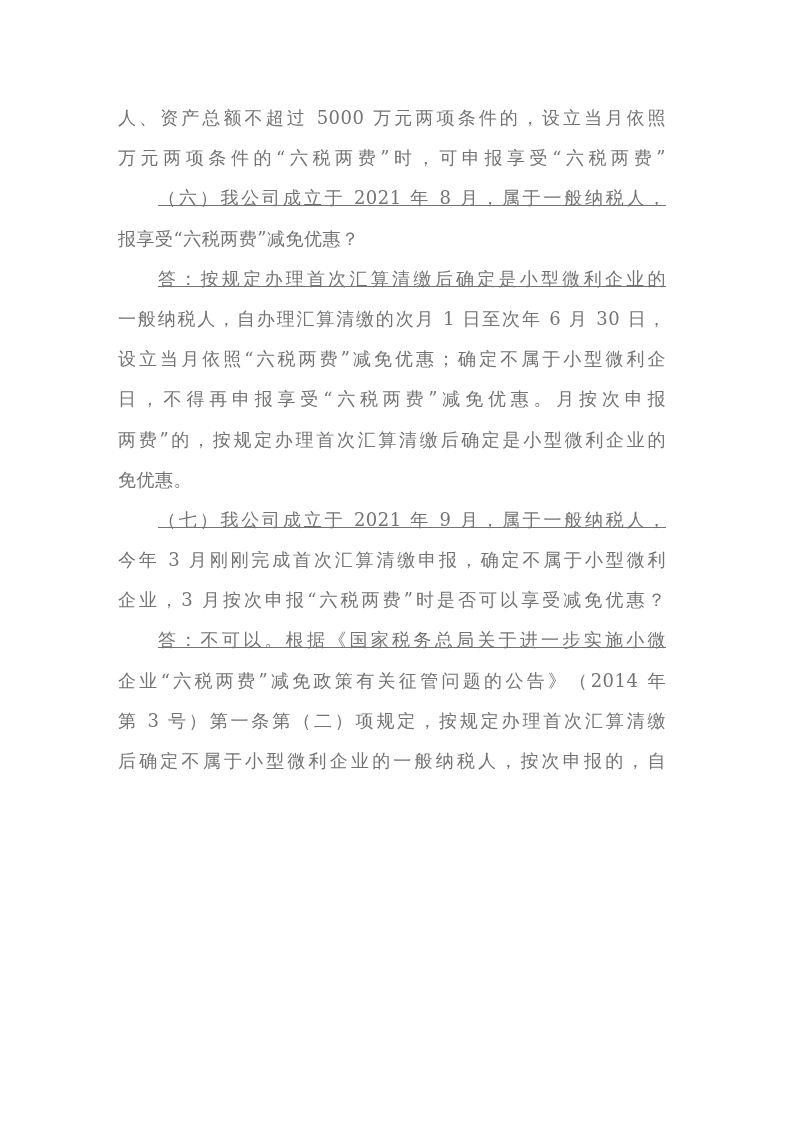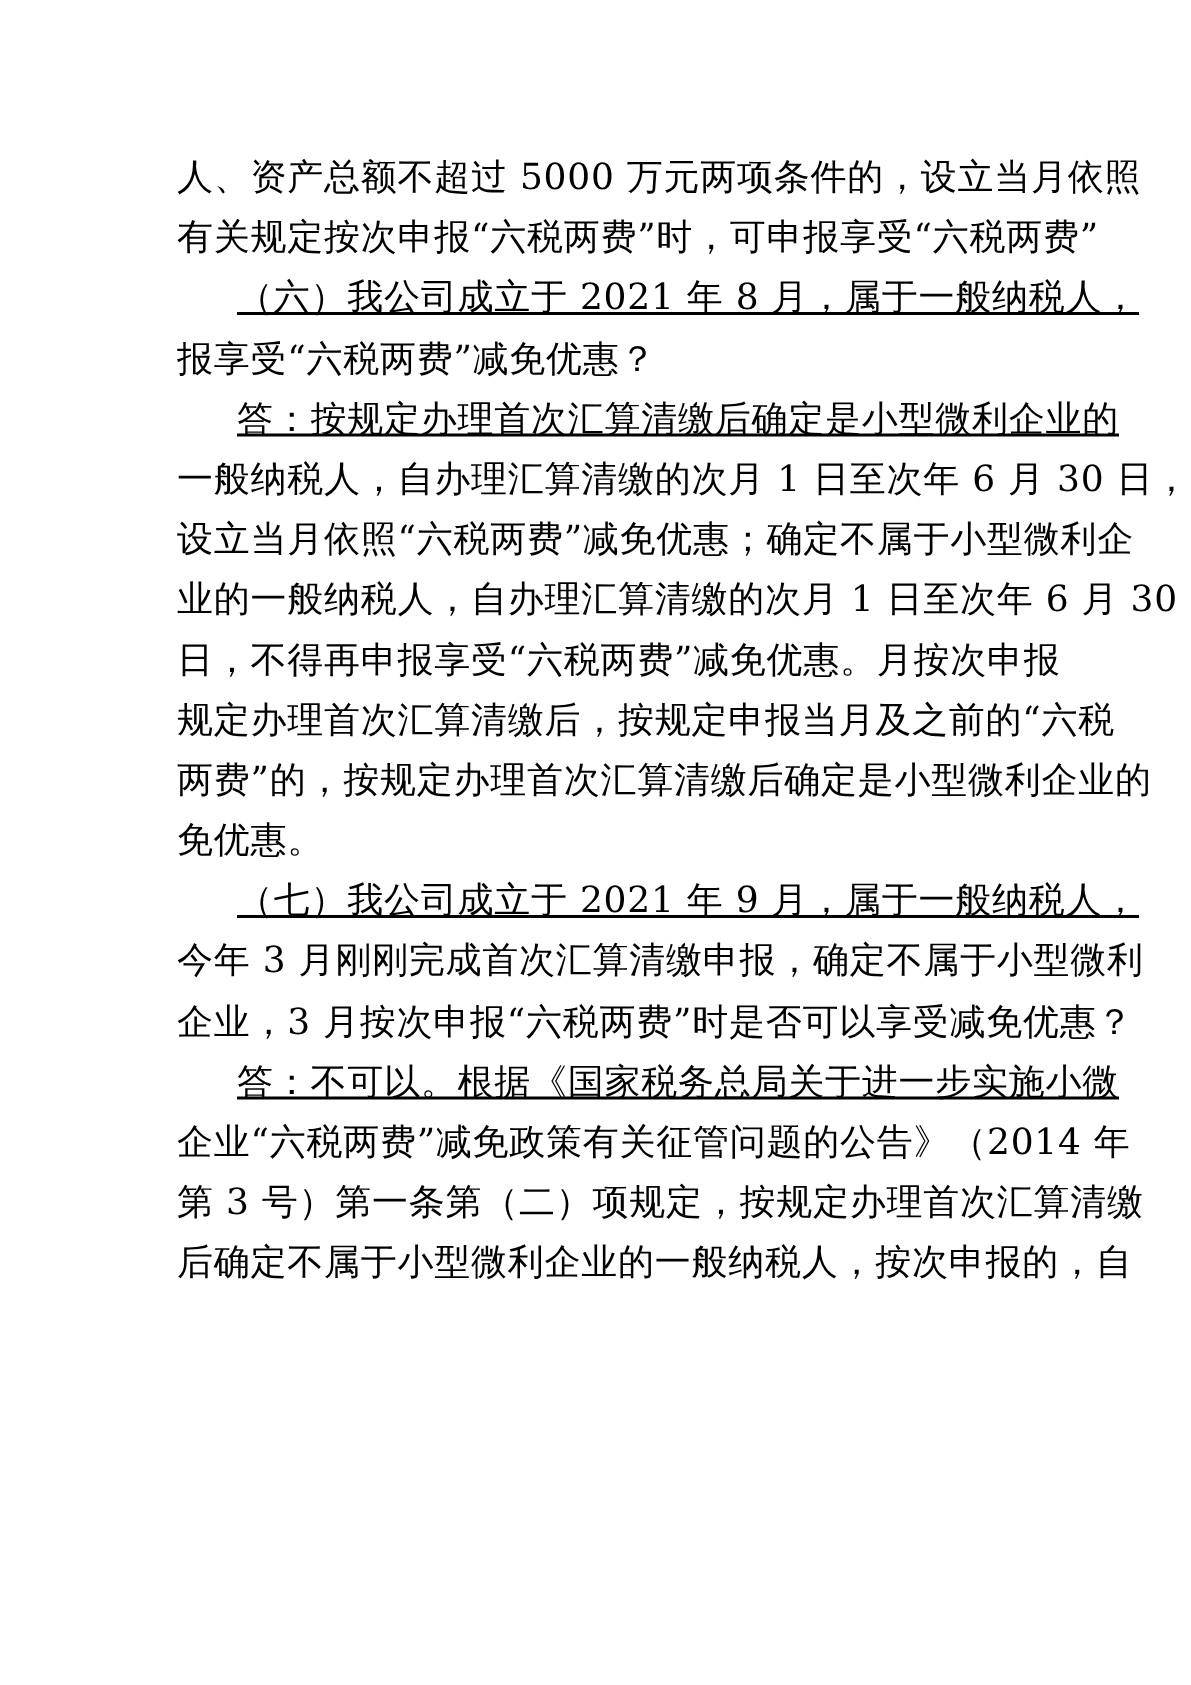--- a/index.html
+++ b/index.html
@@ -3,55 +3,53 @@
 <meta charset="utf-8">
 <style>
   html, body { margin: 0; padding: 0; background: #ffffff; }
   body { width: 794px; height: 1123px; position: relative; overflow: hidden; }
   .page {
     position: absolute;
     left: 118px;
     top: 98px;
     width: 548px;
     font-family: "DejaVu Serif", "Liberation Serif", serif;
-    color: #000000;
-    font-size: 24px;
+    color: #737373;
+    font-size: 18px;
   }
   .line {
     height: 40.2px;
     line-height: 40.2px;
     white-space: nowrap;
     text-align: justify;
     text-align-last: justify;
     letter-spacing: 0.5px;
   }
   .line.last { text-align-last: left; }
   .line.indent { padding-left: 40px; text-decoration: underline; }
 </style>
 </head>
 <body>
 
 <div class="page">
   <div>
     <div class="line">人、资产总额不超过 5000 万元两项条件的，设立当月依照</div>
-    <div class="line">有关规定按次申报“六税两费”时，可申报享受“六税两费”</div>
+    <div class="line">万元两项条件的“六税两费”时，可申报享受“六税两费”</div>
   </div>
 
   <div>
     <div class="line indent">（六）我公司成立于 2021 年 8 月，属于一般纳税人，</div>
     <div class="line last">报享受“六税两费”减免优惠？</div>
   </div>
 
   <div>
     <div class="line indent">答：按规定办理首次汇算清缴后确定是小型微利企业的</div>
     <div class="line">一般纳税人，自办理汇算清缴的次月 1 日至次年 6 月 30 日，</div>
     <div class="line">设立当月依照“六税两费”减免优惠；确定不属于小型微利企</div>
-    <div class="line">业的一般纳税人，自办理汇算清缴的次月 1 日至次年 6 月 30</div>
     <div class="line">日，不得再申报享受“六税两费”减免优惠。月按次申报</div>
-    <div class="line">规定办理首次汇算清缴后，按规定申报当月及之前的“六税</div>
     <div class="line">两费”的，按规定办理首次汇算清缴后确定是小型微利企业的</div>
     <div class="line last">免优惠。</div>
   </div>
 
   <div>
     <div class="line indent">（七）我公司成立于 2021 年 9 月，属于一般纳税人，</div>
     <div class="line">今年 3 月刚刚完成首次汇算清缴申报，确定不属于小型微利</div>
     <div class="line">企业，3 月按次申报“六税两费”时是否可以享受减免优惠？</div>
   </div>
 

